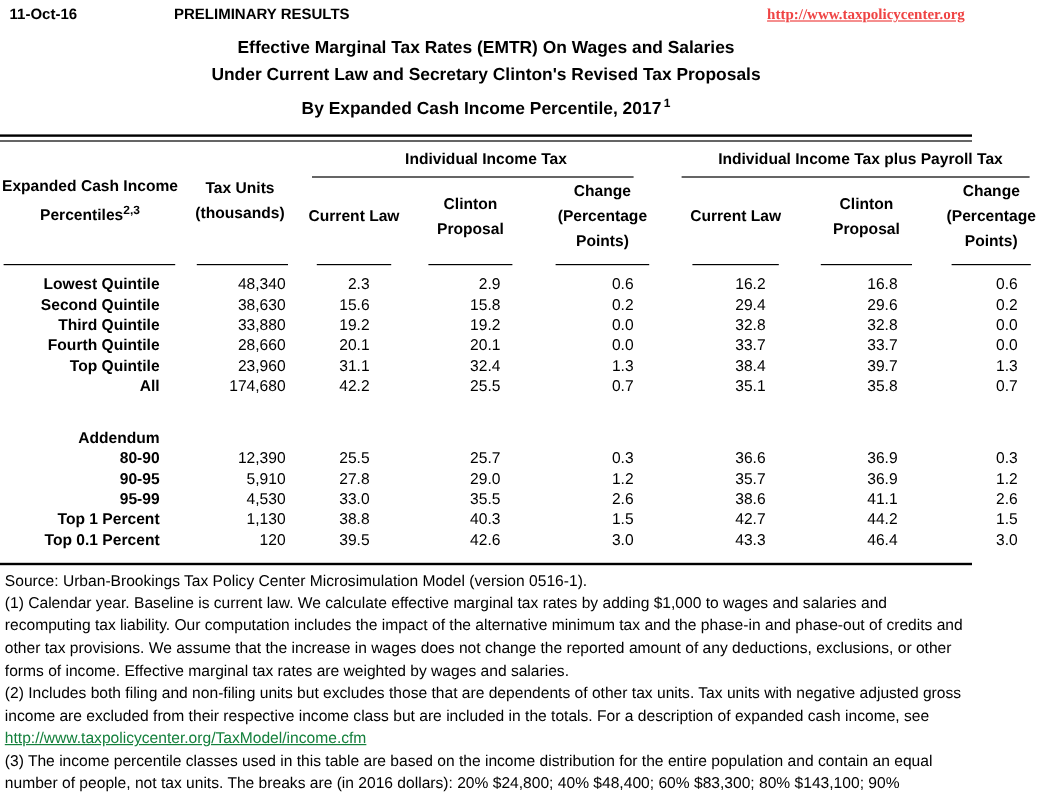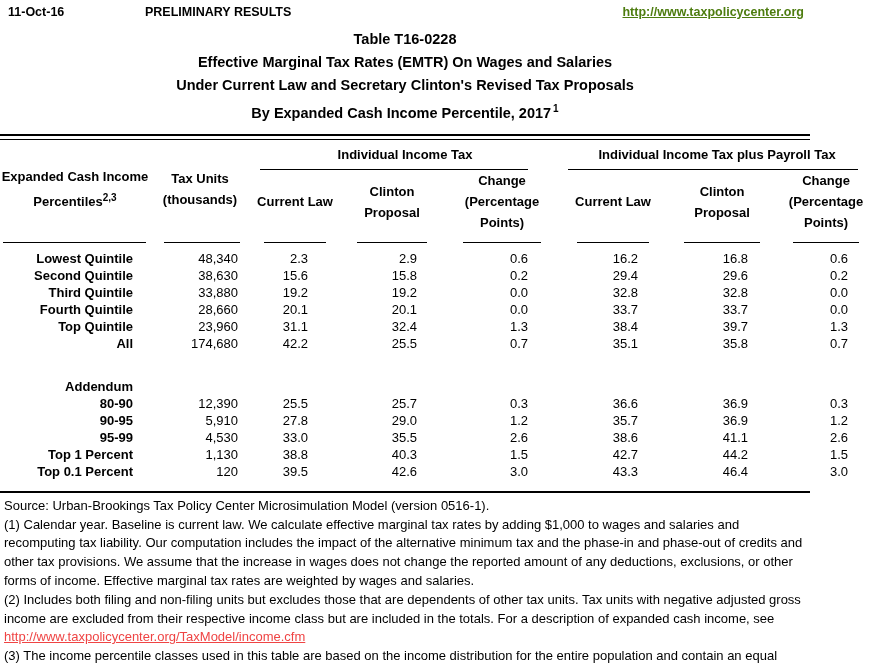--- a/index.html
+++ b/index.html
@@ -10,21 +10,21 @@
   }
   .page{width:810px;height:663px;position:relative;}
 
   
   .top-bar{
     display:flex;align-items:flex-start;
     padding:5px 6px 0 8px;font-size:12.5px;font-weight:bold;
   }
   .top-date{width:137px;}
   .top-status{flex:1;}
-  .top-link{color:#4d7c0f;text-decoration:underline;font-weight:bold;}
+  .top-link{color:#ef4444;text-decoration:underline;font-weight:bold;font-family:Liberation Serif, serif;}
 
   
   .title-block{margin-top:9px;text-align:center;font-weight:bold;font-size:14.5px;line-height:23px;}
   .title-block sup{font-size:10px;margin-left:2px;}
 
   
   .table-wrap{margin-top:9px;padding-bottom:11px;border-bottom:2px solid #000;}
   .rule-double{height:3px;border-top:2.5px solid #000;border-bottom:1.5px solid #000;margin-bottom:0;}
 
   table{border-collapse:collapse;table-layout:fixed;width:874px;}
@@ -55,35 +55,34 @@
   td.c4{padding-right:27px;}
   td.c5{padding-right:32px;}
   td.c6{padding-right:28px;}
   td.c7{padding-right:30px;margin-top:28px;}
   td.c8{padding-right:26px;}
   tr.spacer td{height:26px;}
 
   
   .notes{padding:4px 5px 0 4px;font-size:13px;line-height:18.8px;}
   .notes p{margin:0;}
-  .note-link{color:#ef4444;text-decoration:underline;display:inline-block;}
+  .note-link{color:#15803d;text-decoration:underline;display:inline-block;}
 </style>
 </head>
 <body>
 
 <div class="page">
 
   <div class="top-bar">
     <span class="top-date">11-Oct-16</span>
     <span class="top-status">PRELIMINARY RESULTS</span>
     <a class="top-link" href="#">http://www.taxpolicycenter.org</a>
   </div>
 
   <div class="title-block">
-    <div>Table T16-0228</div>
     <div>Effective Marginal Tax Rates (EMTR) On Wages and Salaries</div>
     <div>Under Current Law and Secretary Clinton's Revised Tax Proposals</div>
     <div><span>By Expanded Cash Income Percentile, 2017</span><sup>1</sup></div>
   </div>
 
   <div class="table-wrap">
     <div class="rule-double"></div>
     <table>
       <colgroup>
         <col class="w1">

